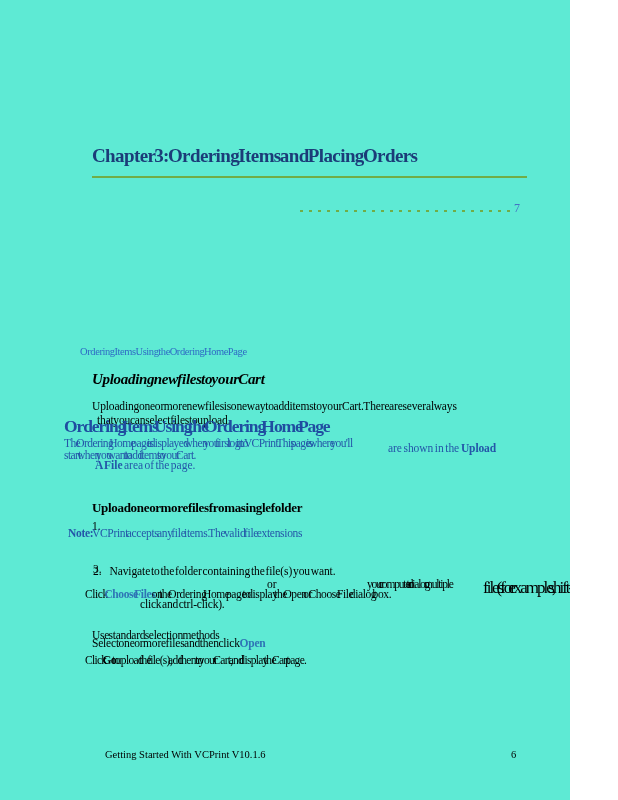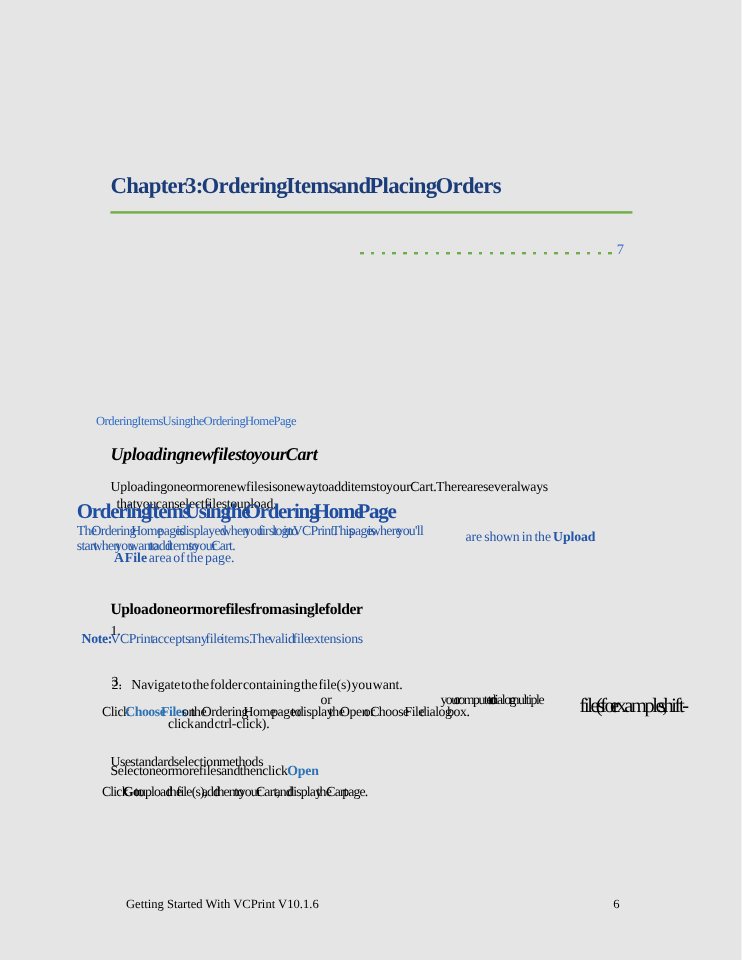--- a/index.html
+++ b/index.html
@@ -1,17 +1,17 @@
 <!DOCTYPE html>
 <html><head>
 <meta charset="utf-8">
 <style>
   html,body { margin:0; padding:0; background:#ffffff; }
   .page {
-    position:relative; width:618px; height:800px; background:#e5e5e5;
+    position:relative; width:570px; height:800px; background:#5eead4;
     font-family:"Liberation Serif", serif; overflow:hidden;text-align:center;
   }
   .abs { position:absolute; white-space:nowrap; }
 
   .chapter-title {
     left:92px; top:145px; font-size:19px; font-weight:bold;
     color:#1b3c78; letter-spacing:-0.6px; word-spacing:-5px;
   }
   .title-rule { left:92px; top:176px; width:435px; height:2px; background:#70ad47; }
 

